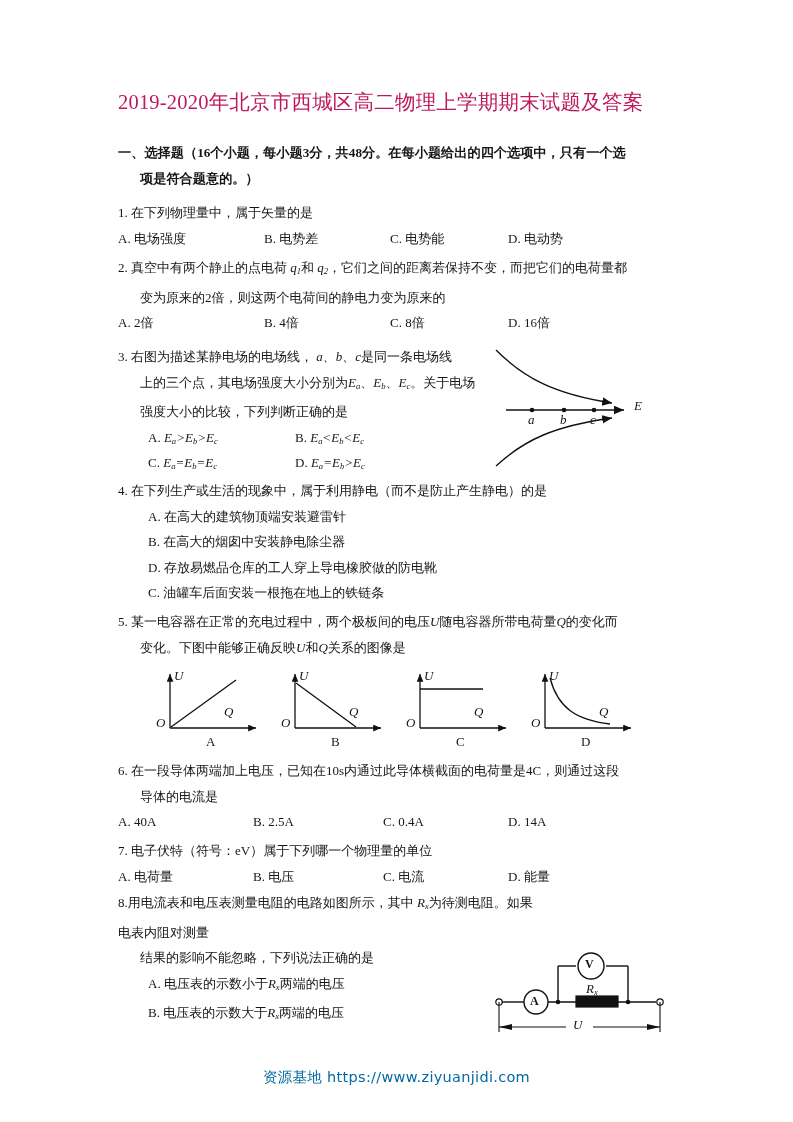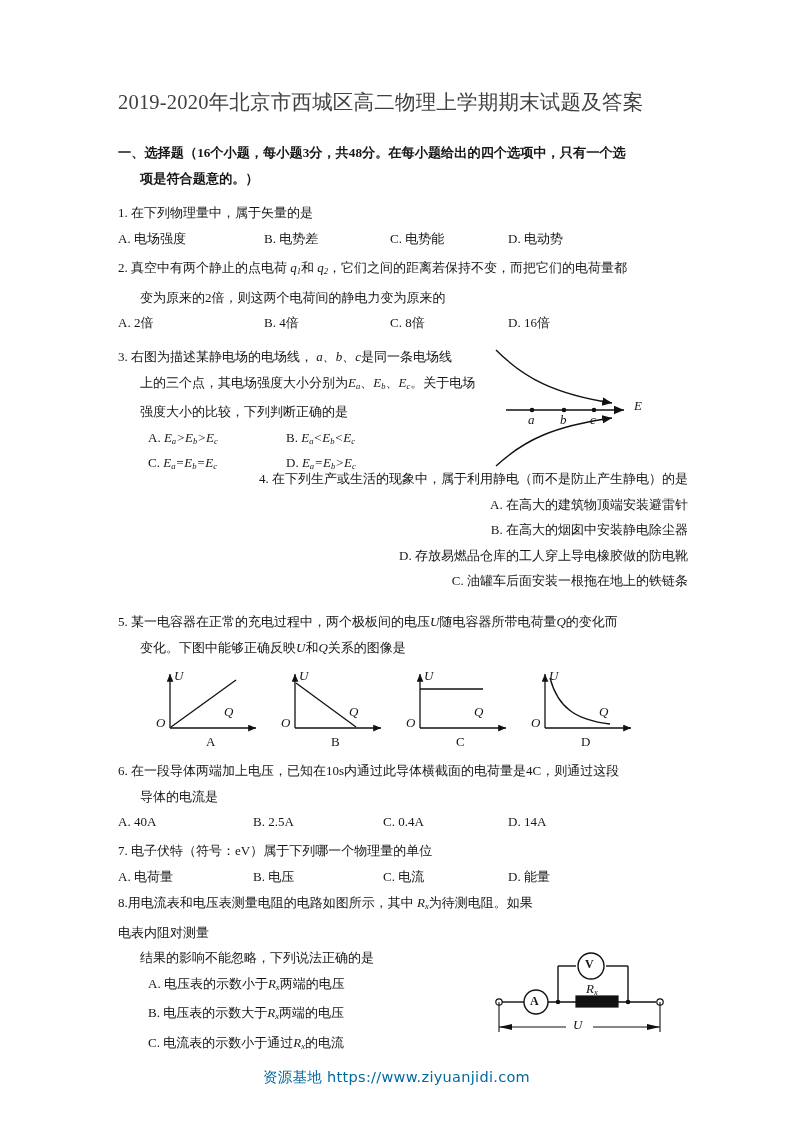--- a/index.html
+++ b/index.html
@@ -22,21 +22,21 @@
     height: 1122px;
   }
   .title {
     position: absolute;
     left: 118px;
     top: 88px;
     width: 560px;
     font-size: 20.5px;
     letter-spacing: 0.2px;
     white-space: nowrap;
-    color: #404040;
+    color: #be185d;
   }
   .section-head {
     position: absolute;
     left: 118px;
     top: 140px;
     width: 570px;
     font-size: 13.2px;
     line-height: 26px;
     font-weight: bold;
     color: #161616;
@@ -86,24 +86,24 @@
   
   #q2 { left: 118px; top: 255px; width: 570px; }
   #q2 .o1 { left: 0px; }
   #q2 .o2 { left: 146px; }
   #q2 .o3 { left: 272px; }
   #q2 .o4 { left: 390px; }
 
   
   #q3 { left: 118px; top: 344px; width: 380px; }
   #q3 .opt-line { position: relative; height: 25.5px; }
-  #q3 .oB { position: absolute; left: 168px; top: 0; }
-
-  
-  #q4 { left: 118px; top: 466px; width: 570px; text-align: right; }
+  #q3 .oB { position: absolute; left: 177px; top: 0; }
+
+  
+  #q4 { left: 118px; top: 478px; width: 570px; }
 
   
   #q5 { left: 118px; top: 609px; width: 570px; }
 
   
   #q6 { left: 118px; top: 758px; width: 570px; }
   #q6 .o1 { left: 0px; }
   #q6 .o2 { left: 135px; }
   #q6 .o3 { left: 265px; }
   #q6 .o4 { left: 390px; }
@@ -295,21 +295,20 @@
       <span class="op o3"><span>C.</span>&nbsp;<span>电流</span></span>
       <span class="op o4"><span>D.</span>&nbsp;<span>能量</span></span>
     </span>
   </div>
 
   <div class="q opts-stack" id="q8">
     <span class="stem"><span>8.</span><span>用电流表和电压表测量电阻的电路如图所示，其中</span>&nbsp;<i class="v"><span>R</span><sub>x</sub></i><span>为待测电阻。如果电表内阻对测量</span></span>
     <span class="cont">结果的影响不能忽略，下列说法正确的是</span>
     <span class="opt-line"><span>A.</span>&nbsp;<span>电压表的示数小于</span><i class="v"><span>R</span><sub>x</sub></i><span>两端的电压</span></span>
     <span class="opt-line"><span>B.</span>&nbsp;<span>电压表的示数大于</span><i class="v"><span>R</span><sub>x</sub></i><span>两端的电压</span></span>
-    <span class="opt-line"><span>C.</span>&nbsp;<span>电流表的示数小于通过</span><i class="v"><span>R</span><sub>x</sub></i><span>的电流</span></span>
   </div>
 
   <div class="fig" id="fig-q8">
     <svg width="190" height="105" viewBox="0 0 190 105">
       <defs>
         <marker id="ah3" markerWidth="8" markerHeight="8" refX="6" refY="2.6" orient="auto">
           <path d="M0,0 L6,2.6 L0,5.2 z" fill="#111"></path>
         </marker>
       </defs>
 

